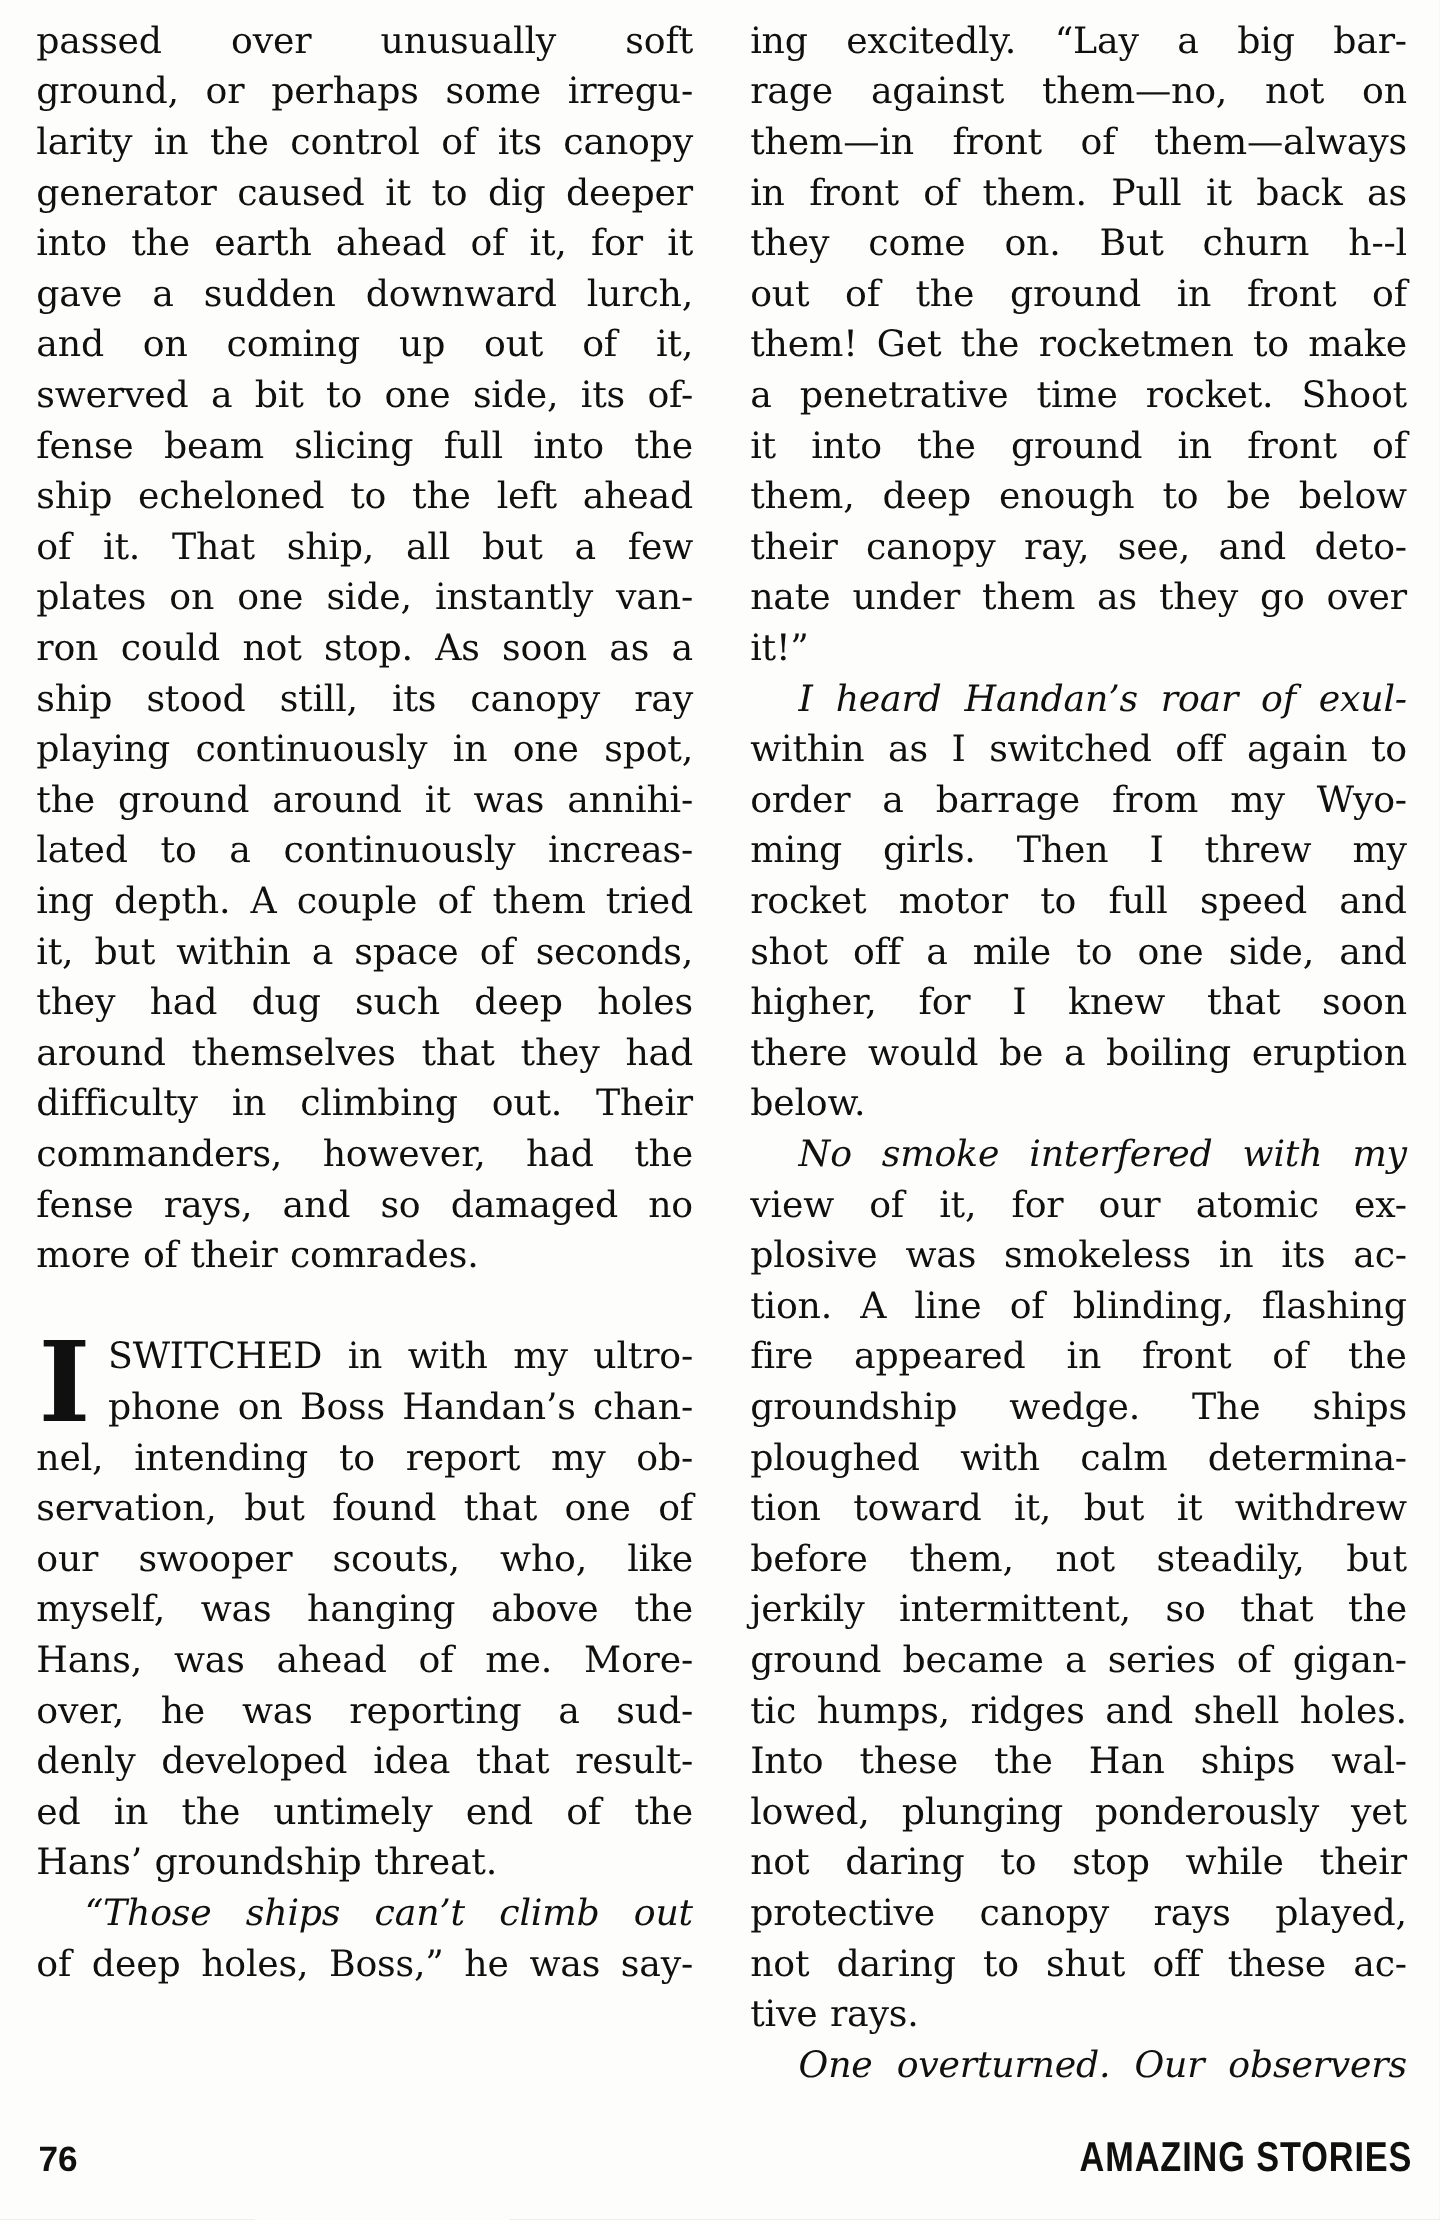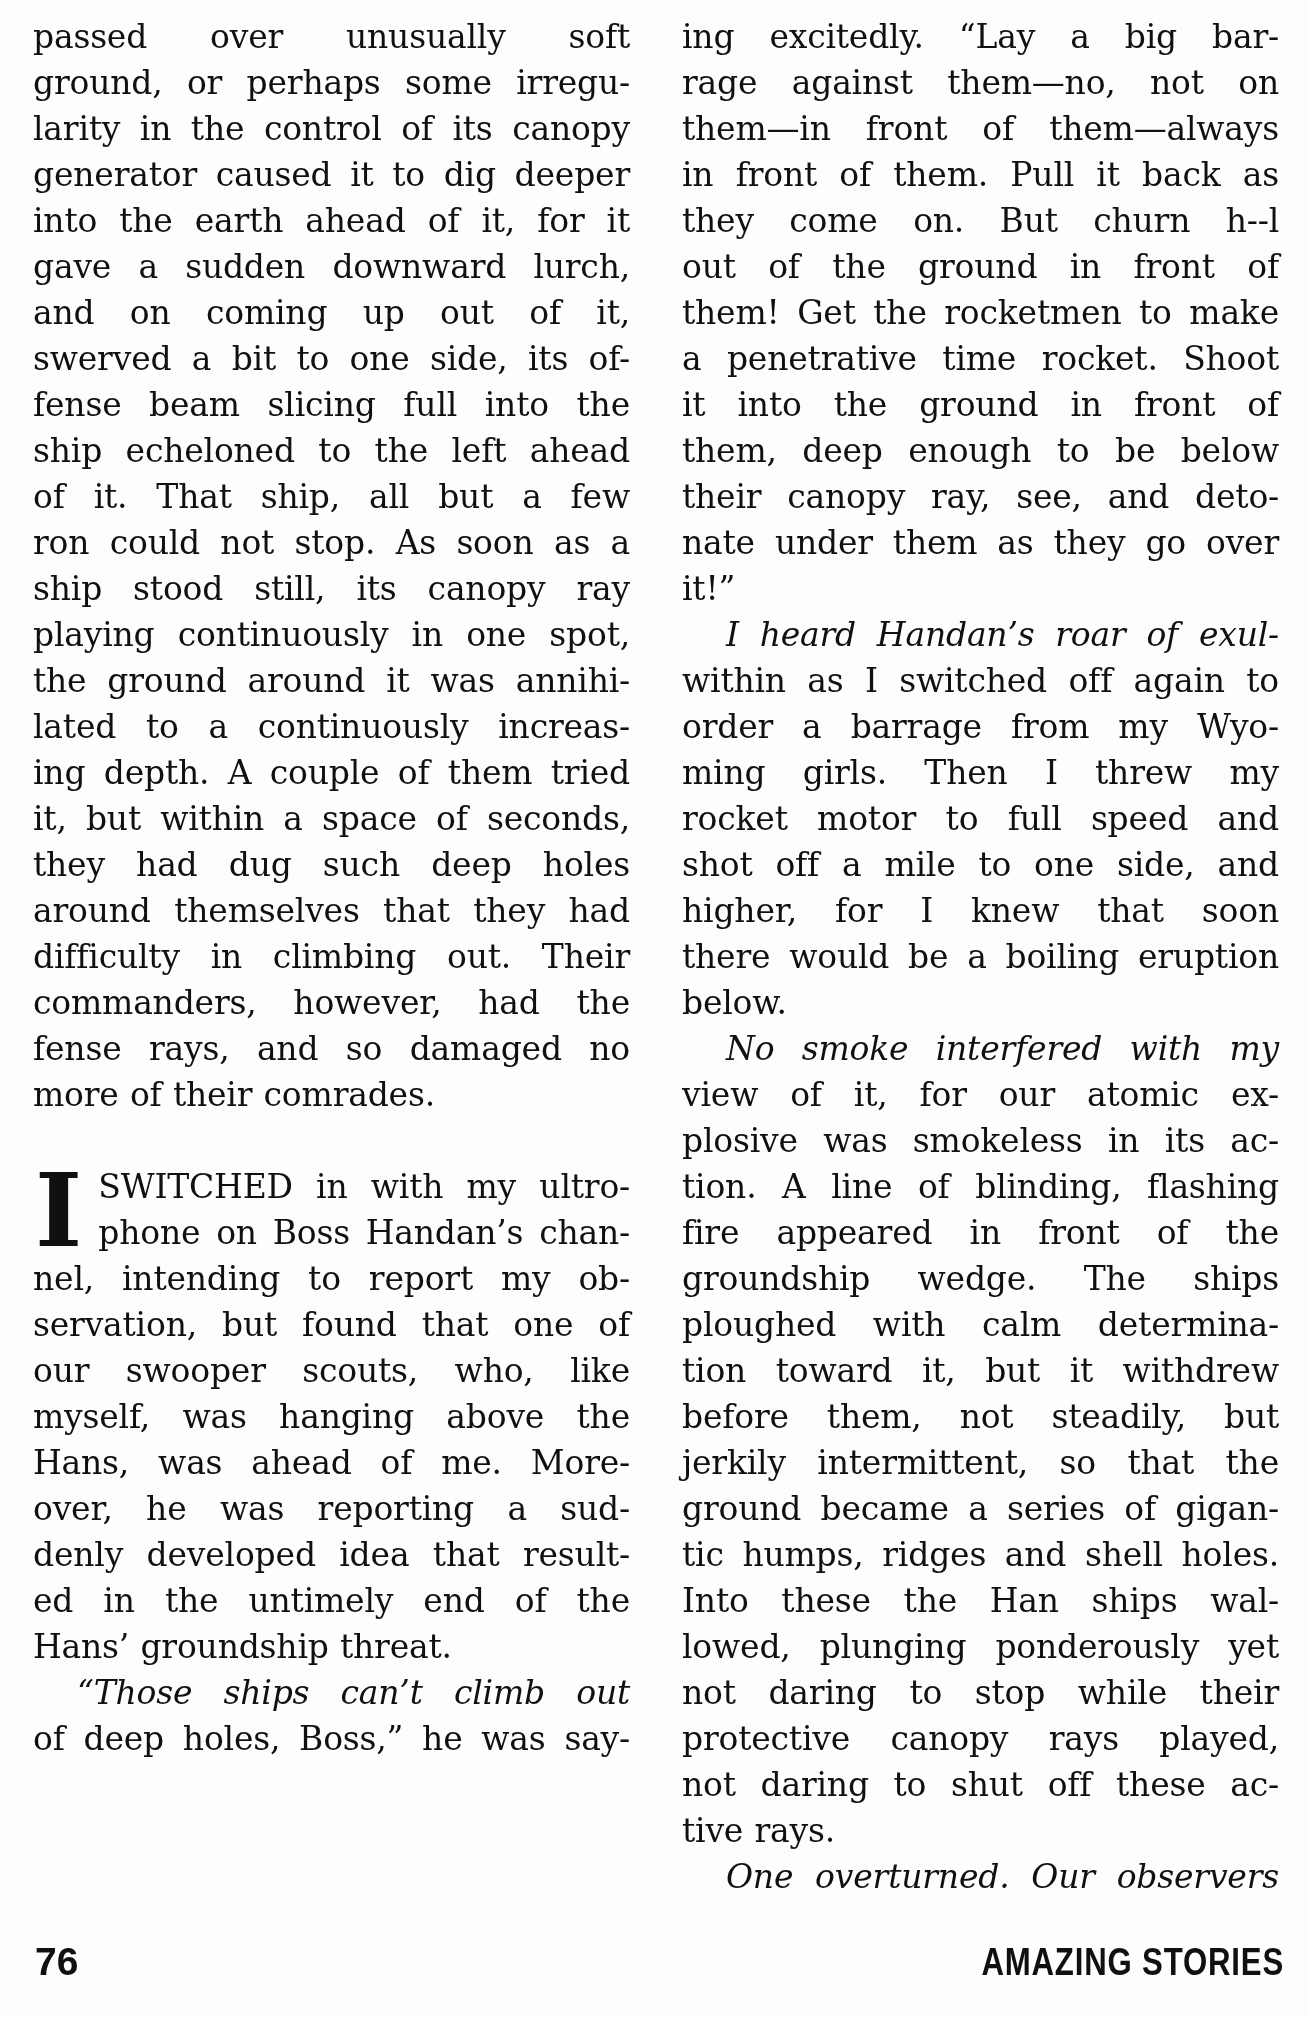--- a/index.html
+++ b/index.html
@@ -38,21 +38,21 @@
   }
   .footer{
     margin-top:auto;
     display:flex;
     justify-content:space-between;
     align-items:baseline;
     padding:0 2px 34px 2px;
     font-family:"Liberation Sans","DejaVu Sans",sans-serif;
     font-weight:bold;
   }
-  .page-number{font-size:39px;letter-spacing:0;}
+  .page-number{font-size:32px;letter-spacing:0;}
   .magazine-title{
     font-size:38px;
     letter-spacing:1px;
     display:inline-block;
     transform:scaleX(0.82);
     transform-origin:100% 50%;
     white-space:nowrap;
   }
 </style>
 </head>
@@ -66,20 +66,21 @@
           <div class="line">ground, or perhaps some irregu-</div>
           <div class="line">larity in the control of its canopy</div>
           <div class="line">generator caused it to dig deeper</div>
           <div class="line">into the earth ahead of it, for it</div>
           <div class="line">gave a sudden downward lurch,</div>
           <div class="line">and on coming up out of it,</div>
           <div class="line">swerved a bit to one side, its of-</div>
           <div class="line">fense beam slicing full into the</div>
           <div class="line">ship echeloned to the left ahead</div>
           <div class="line">of it. That ship, all but a few</div>
+          <div class="line">plates on one side, instantly van-</div>
           <div class="line">ron could not stop. As soon as a</div>
           <div class="line">ship stood still, its canopy ray</div>
           <div class="line">playing continuously in one spot,</div>
           <div class="line">the ground around it was annihi-</div>
           <div class="line">lated to a continuously increas-</div>
           <div class="line">ing depth. A couple of them tried</div>
           <div class="line">it, but within a space of seconds,</div>
           <div class="line">they had dug such deep holes</div>
           <div class="line">around themselves that they had</div>
           <div class="line">difficulty in climbing out. Their</div>

